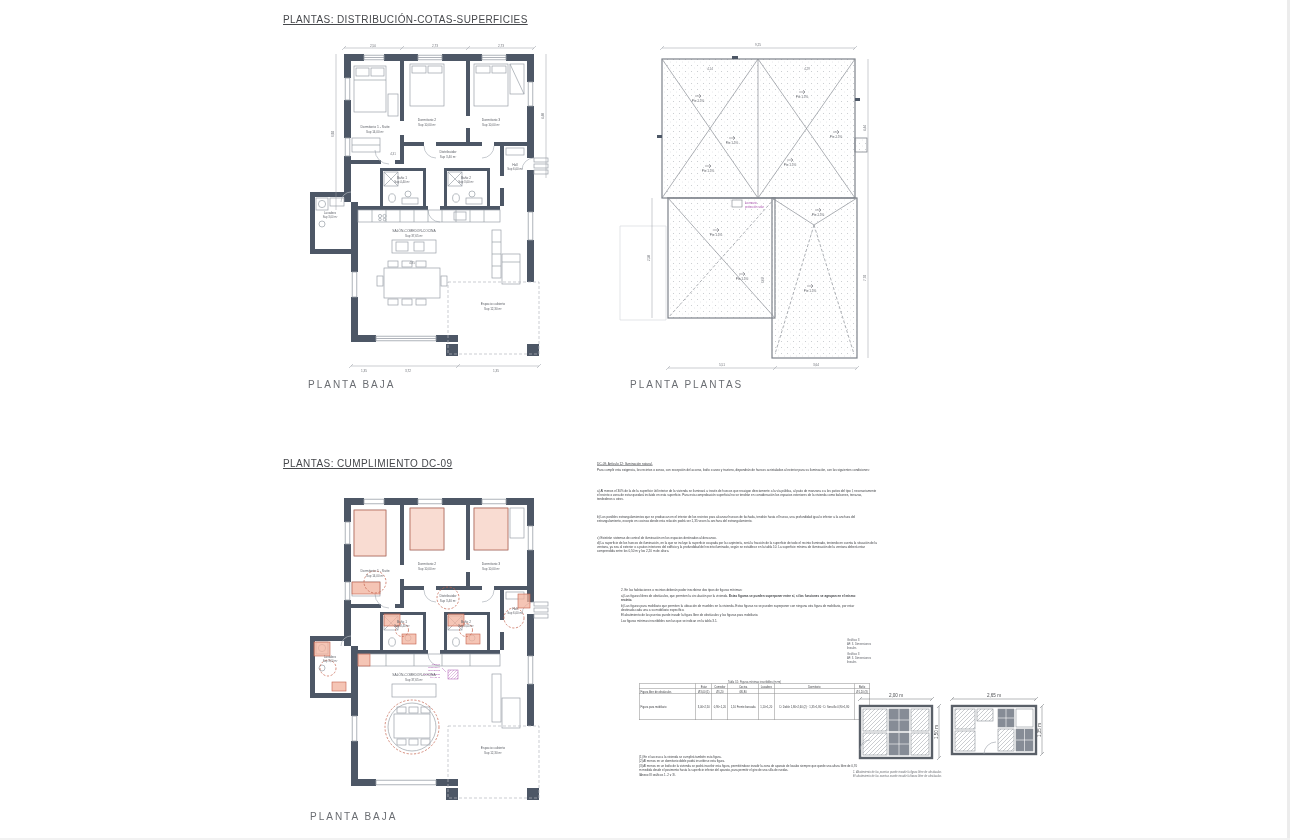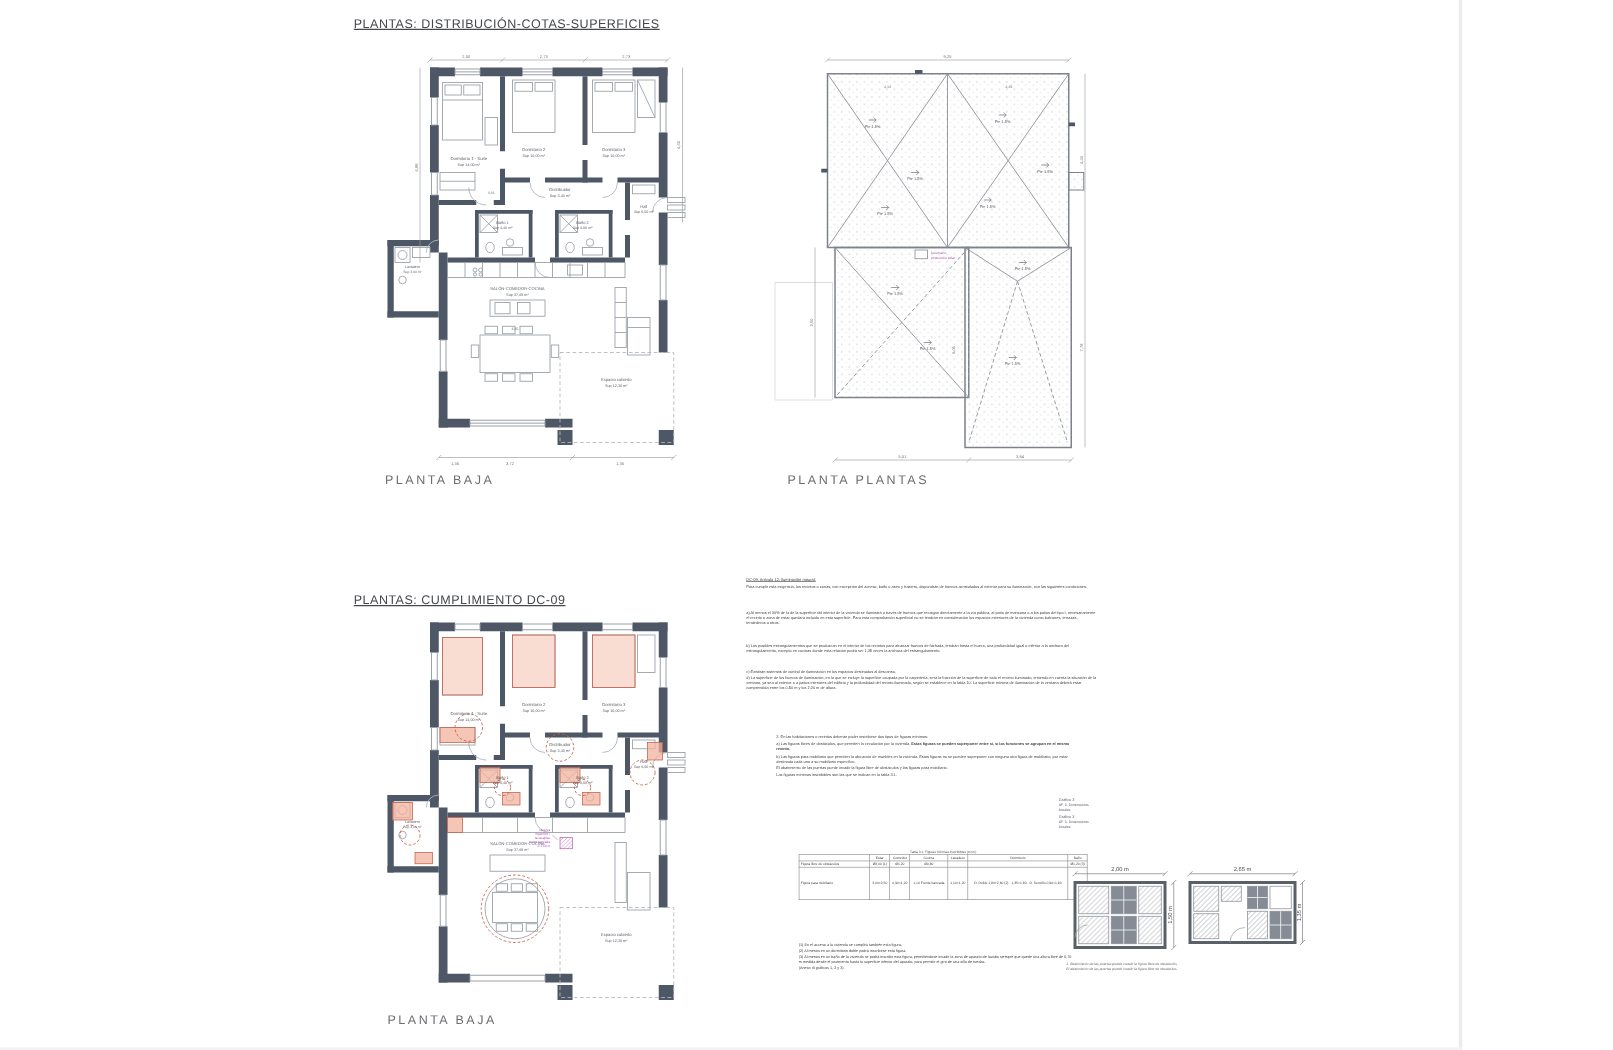--- a/index.html
+++ b/index.html
@@ -1,16 +1,16 @@
 <!DOCTYPE html>
 <html><head>
 <meta charset="utf-8">
 <style>
   html,body{margin:0;padding:0;background:#ffffff;}
-  .page{position:relative;width:1170px;height:840px;background:#ffffff;overflow:hidden;
+  .page{position:relative;width:1290px;height:840px;background:#ffffff;overflow:hidden;
         font-family:"Liberation Sans",sans-serif;}
   .sheet-title{position:absolute;font-size:10px;letter-spacing:0.4px;color:#46484c;
         text-decoration:underline;white-space:nowrap;}
   .plan-label{position:absolute;font-size:10px;letter-spacing:2px;color:#6a6d72;white-space:nowrap;}
   .svgbox{position:absolute;}
   .scaled{transform:scale(0.5);transform-origin:0 0;position:absolute;color:#3f4145;}
   .blk{position:absolute;left:0;width:560px;font-size:6.2px;line-height:1.32;}
   .blk p{margin:0 0 3px 0;}
   .hdg{font-size:6.4px;text-decoration:underline;margin:0 0 3px 0;}
   .sec2{position:absolute;left:48px;top:252px;width:476px;font-size:6.2px;line-height:1.32;}
@@ -29,21 +29,21 @@
   .edge-r{position:absolute;right:0;top:0;width:3px;height:100%;background:#ececec;}
   .edge-b{position:absolute;left:0;bottom:0;width:100%;height:2px;background:#f2f2f2;}
   svg text{font-family:"Liberation Sans",sans-serif;}
 </style>
 </head>
 <body>
 
 <div class="page">
 
   <div class="sheet-title" style="left:283px;top:14px;">PLANTAS: DISTRIBUCIÓN-COTAS-SUPERFICIES</div>
-  <div class="sheet-title" style="left:283px;top:475px;">PLANTAS: CUMPLIMIENTO DC-09</div>
+  <div class="sheet-title" style="left:283px;top:458px;">PLANTAS: CUMPLIMIENTO DC-09</div>
 
   <svg class="svgbox" style="left:296px;top:42px;" width="290" height="340" viewBox="0 0 290 340">
     <g fill="#4d5766">
       <rect x="48" y="12" width="20" height="7"></rect>
         <rect x="88" y="12" width="34" height="7"></rect>
       <rect x="146" y="12" width="40" height="7"></rect>
         <rect x="210" y="12" width="28" height="7"></rect>
       <rect x="48" y="12" width="7" height="24"></rect>
         <rect x="48" y="58" width="7" height="38"></rect>
         <rect x="48" y="114" width="7" height="46"></rect>

